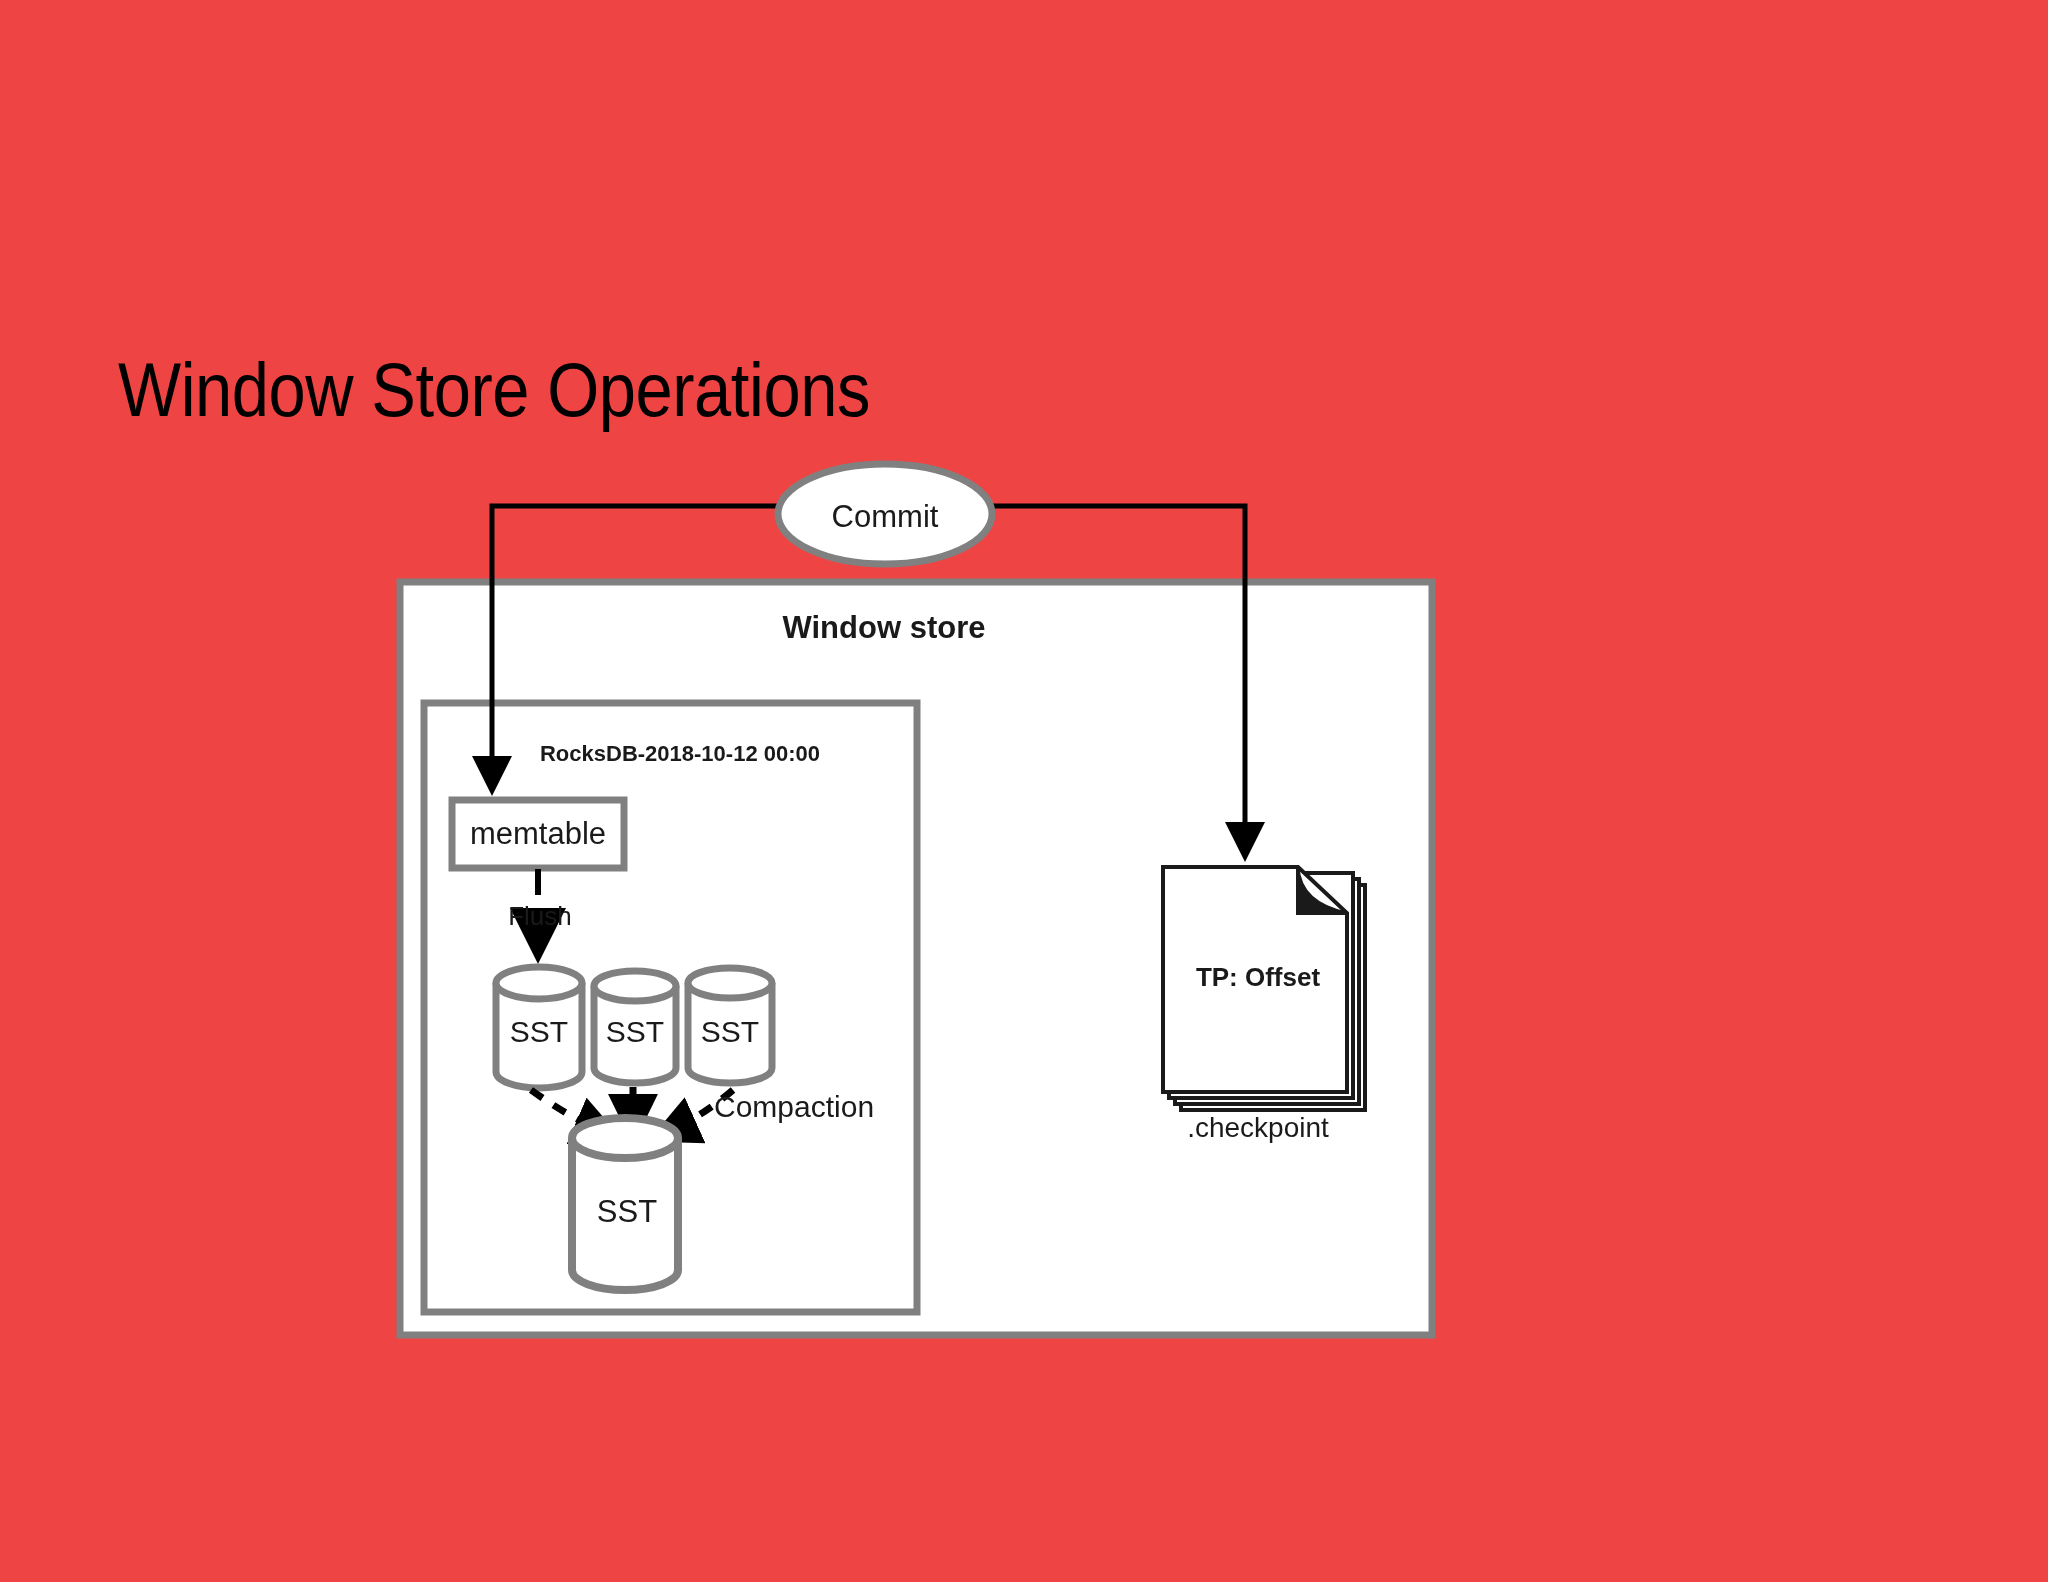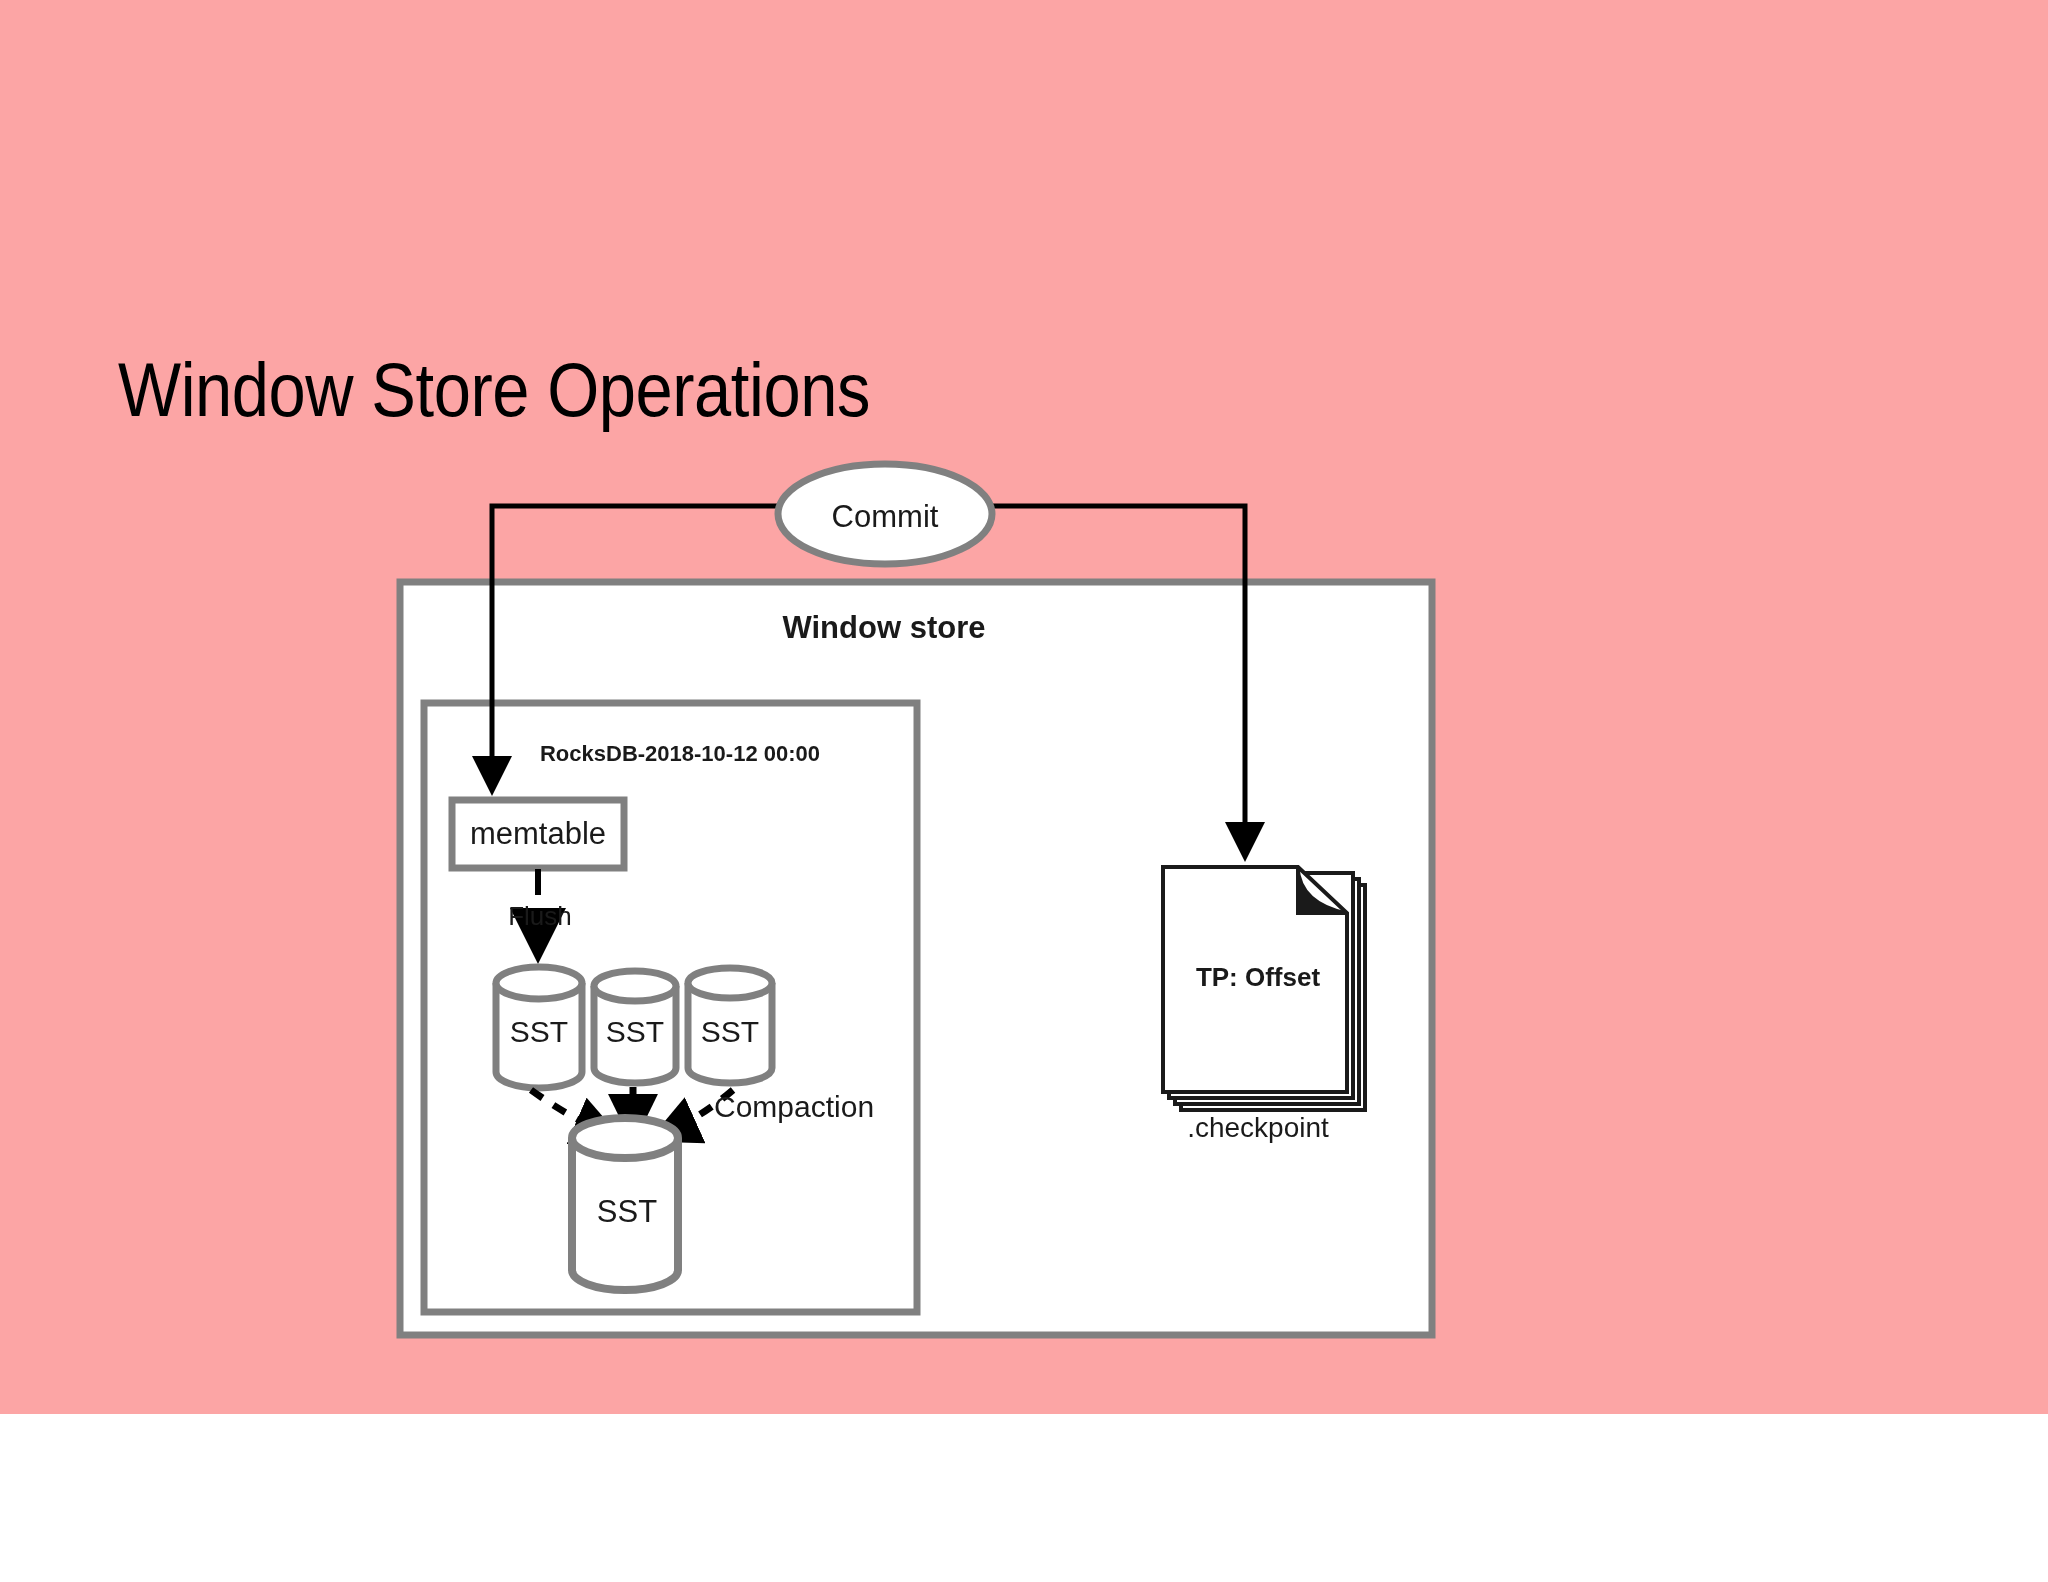--- a/index.html
+++ b/index.html
@@ -11,22 +11,22 @@
     width: 2048px;
     height: 1582px;
     font-family: "Liberation Sans", "DejaVu Sans", sans-serif;
     overflow: hidden;
     position: relative;
   }
   #slide {
     position: absolute;
     left: 0; top: 0;
     width: 2048px;
-    height: 1414px;
-    background: #fca5a5;
+    height: 1582px;
+    background: #ef4444;
   }
   #slide-title {
     position: absolute;
     left: 118px;
     top: 352px;
     font-size: 76px;
     font-weight: 400;
     color: #000000;
     letter-spacing: -0.5px;
     transform: scaleX(0.88);

